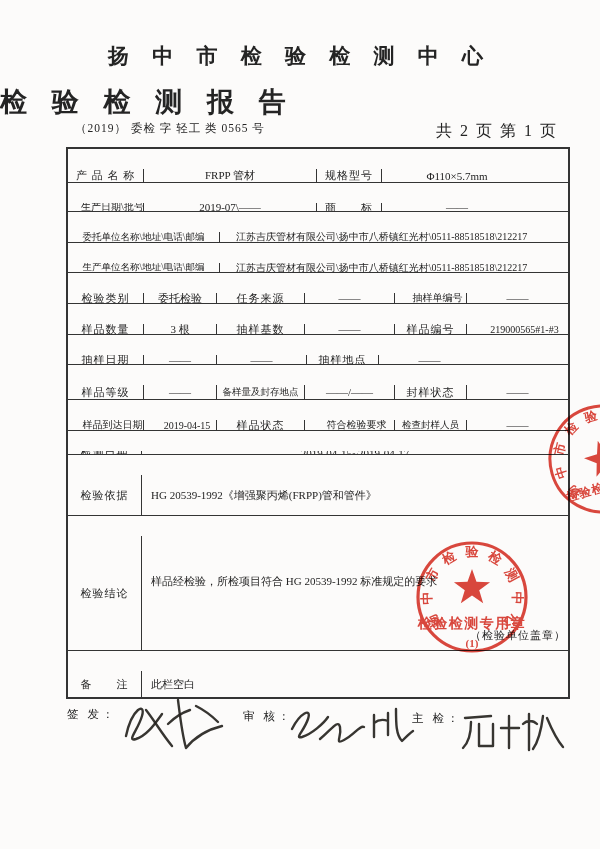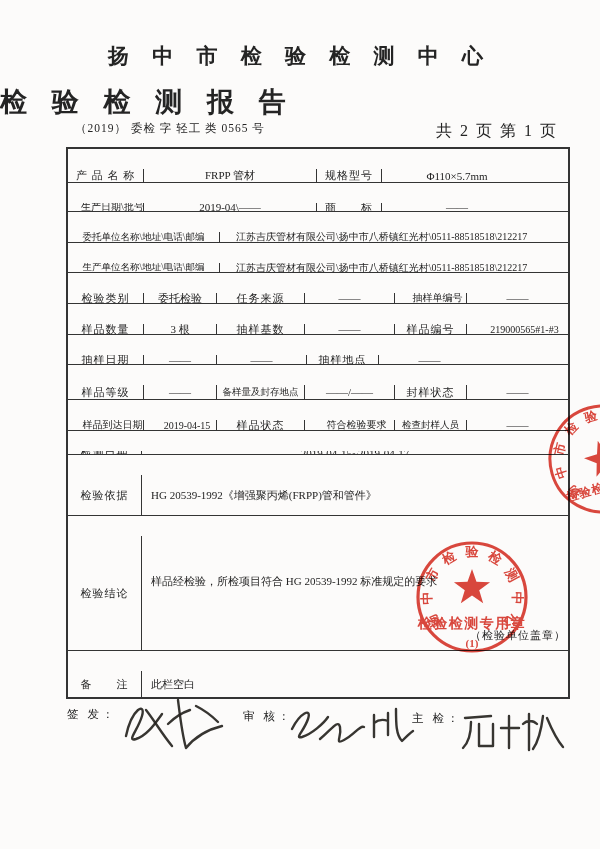--- a/index.html
+++ b/index.html
@@ -80,21 +80,21 @@
 
   <div class="tr" style="height:33px">
     <div class="td lab w75">产 品 名 称</div>
     <div class="td w173">FRPP 管材</div>
     <div class="td lab w65">规格型号</div>
     <div class="td w187">Φ110×5.7mm</div>
   </div>
 
   <div class="tr" style="height:28px">
     <div class="td lab w75 sm">生产日期\批号</div>
-    <div class="td w173">2019-04\——</div>
+    <div class="td w173">2019-07\——</div>
     <div class="td lab w65">商　　标</div>
     <div class="td w187">——</div>
   </div>
 
   <div class="tr" style="height:30px">
     <div class="td w151 xs">委托单位名称\地址\电话\邮编</div>
     <div class="td w349 left sm">江苏吉庆管材有限公司\扬中市八桥镇红光村\0511-88518518\212217</div>
   </div>
 
   <div class="tr" style="height:29px">

